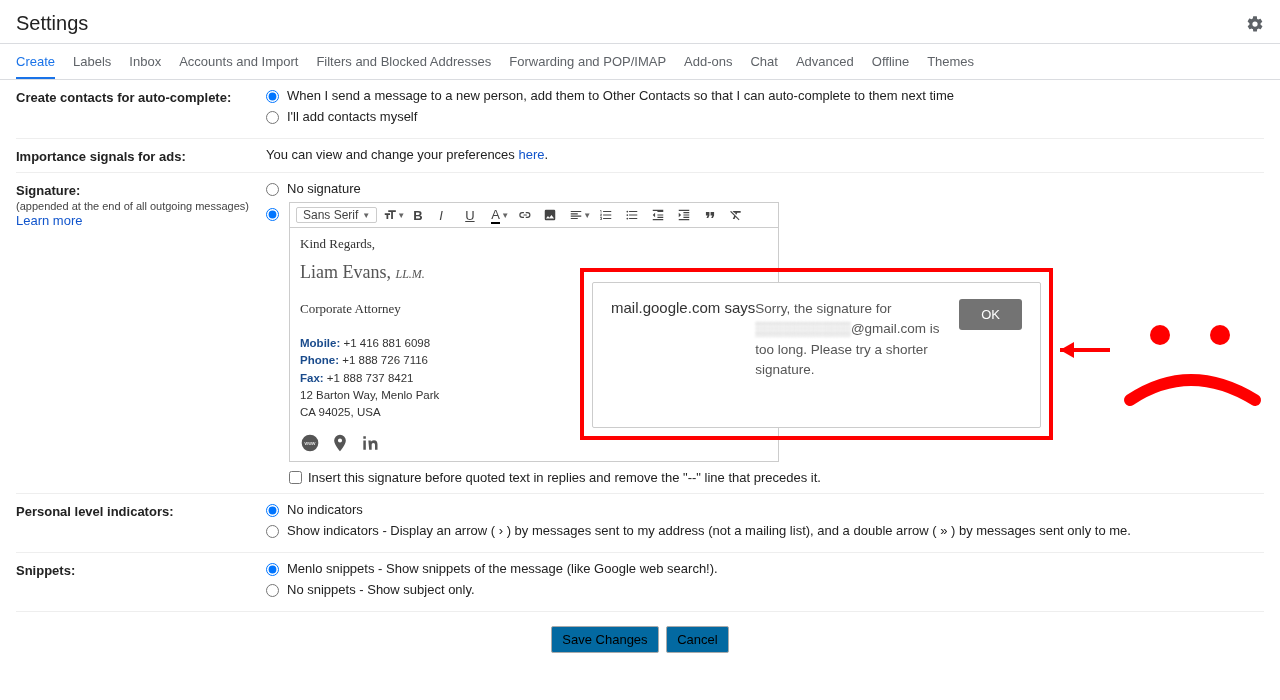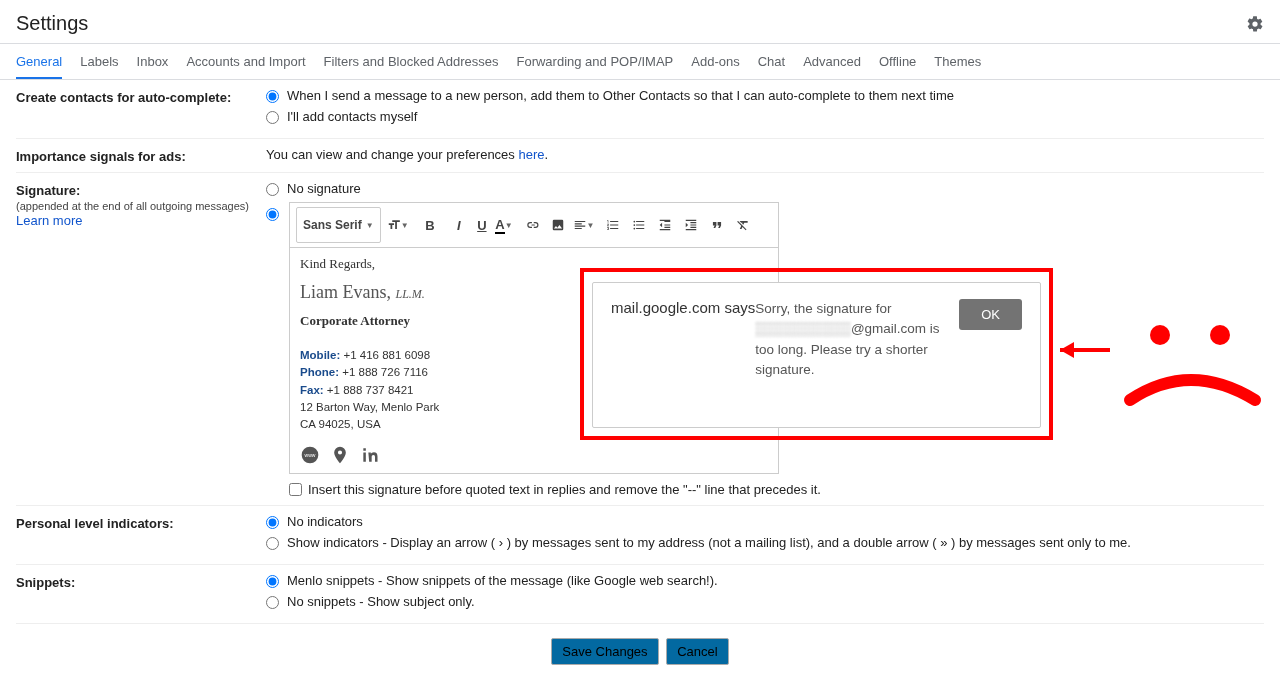--- a/index.html
+++ b/index.html
@@ -17,28 +17,28 @@
   .label-col .sub { font-size: 11px; color: #444; }
   .label-col a { color: #15c; text-decoration: none; font-size: 13px;}
   .opts { flex: 1; font-size: 13px; color: #222; }
   .opt-line { display: flex; align-items: center; gap: 8px; margin-bottom: 6px; }
   .opt-line input[type=radio]{ margin-top:1px;}
   .opt-line label b { font-weight: normal; }
   .opts a { color: #15c; text-decoration: none;}
   .sig-wrap { display: flex; gap: 10px; align-items: flex-start;}
   .sig-box { border: 1px solid #ccc; width: 490px; }
   .toolbar { display: flex; align-items: center; gap: 4px; padding: 4px 6px; border-bottom: 1px solid #ccc; flex-wrap: nowrap;}
-  .tbtn { min-width: 22px; height: 36px; display:flex; align-items:center; justify-content:flex-end; font-size: 13px; color:#444; cursor:pointer; padding:0 2px;font-weight:bold;}
+  .tbtn { min-width: 22px; height: 16px; display:flex; align-items:center; justify-content:space-between; font-size: 13px; color:#444; cursor:pointer; padding:0 2px;}
   .tbtn svg{width:14px;height:14px;fill:#444;}
   .tbtn.sel { border:1px solid #ccc; border-radius:2px; padding:2px 6px; font-size:12px; gap:4px; display:flex; align-items:center;}
   .caret{ font-size: 8px; color:#666;}
   .sig-body { padding: 8px 10px; min-height: 190px; font-family: Georgia, serif; font-size: 13px; color:#333; position: relative;}
   .sig-body .name { font-size: 18px; color:#555; font-family: Georgia, serif;}
   .sig-body .name .deg { font-style: italic; font-size: 12px;}
-  .sig-body .title { font-weight: bold; font-size: 13px; margin-top:10px;}
+  .sig-body .title { font-weight: normal; font-size: 13px; margin-top:18px;}
   .sig-contacts{ margin-top:18px; font-family: Liberation Sans, sans-serif; font-size: 11.5px; color:#333; line-height:1.5;}
   .sig-contacts b{color:#1a4b8c;}
   .sig-logo { position:absolute; right: 60px; top: 85px; text-align:center; color:#1a4b8c; font-family: Georgia, serif; }
   .sig-logo svg{width:56px;height:32px;fill:#1a4b8c;}
   .sig-logo .l1{font-size:10px; font-weight:bold; letter-spacing:0.5px; margin-top:2px;}
   .sig-logo .l2{font-size:10px; letter-spacing:1px;}
   .sig-icons{ margin-top:12px; display:flex; gap:10px; align-items:center;}
   .sig-icons svg{width:20px;height:20px; fill:#555;}
   .chk-line { display:flex; gap:6px; margin-top:8px; font-size: 13px;}
   .footer-btns { text-align:center; padding: 14px 0 30px 0;}
@@ -59,21 +59,21 @@
 <body>
 
 <div class="header">
   <h1>Settings</h1>
   <svg class="gear" viewBox="0 0 24 24">
       <path d="M19.4 13c0-.3.1-.7.1-1s0-.7-.1-1l2.1-1.6c.2-.1.2-.4.1-.6l-2-3.5c-.1-.2-.4-.3-.6-.2l-2.5 1c-.5-.4-1.1-.7-1.7-.9L14.5 2c0-.2-.2-.4-.5-.4h-4c-.2 0-.4.2-.5.4l-.4 2.7c-.6.2-1.2.5-1.7.9l-2.5-1c-.2-.1-.5 0-.6.2l-2 3.5c-.1.2-.1.5.1.6L4.6 11c0 .3-.1.7-.1 1s0 .7.1 1l-2.1 1.6c-.2.1-.2.4-.1.6l2 3.5c.1.2.4.3.6.2l2.5-1c.5.4 1.1.7 1.7.9l.4 2.7c0 .2.2.4.5.4h4c.2 0 .4-.2.5-.4l.4-2.7c.6-.2 1.2-.5 1.7-.9l2.5 1c.2.1.5 0 .6-.2l2-3.5c.1-.2.1-.5-.1-.6L19.4 13zM12 15.5A3.5 3.5 0 1 1 15.5 12 3.5 3.5 0 0 1 12 15.5z"></path>
     </svg>
 </div>
 
 <div class="tabs">
-  <div class="tab active">General</div>
+  <div class="tab active">Create</div>
   <div class="tab">Labels</div>
   <div class="tab">Inbox</div>
   <div class="tab">Accounts and Import</div>
   <div class="tab">Filters and Blocked Addresses</div>
   <div class="tab">Forwarding and POP/IMAP</div>
   <div class="tab">Add-ons</div>
   <div class="tab">Chat</div>
   <div class="tab">Advanced</div>
   <div class="tab">Offline</div>
   <div class="tab">Themes</div>

